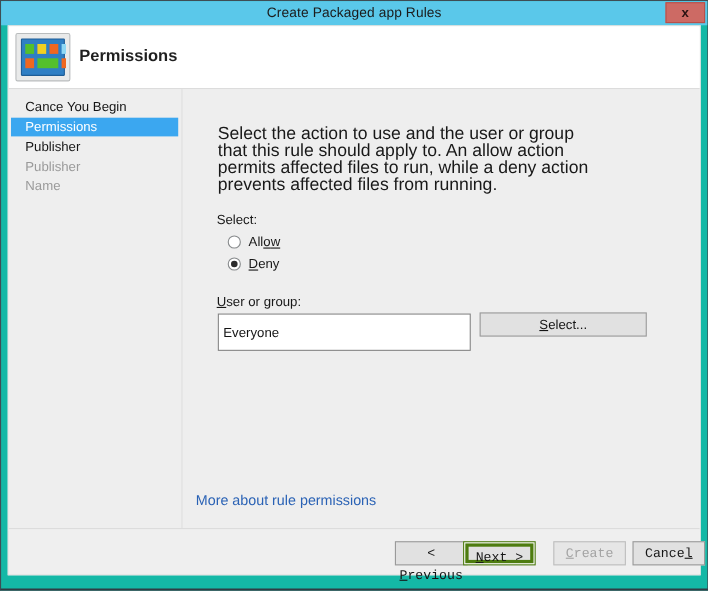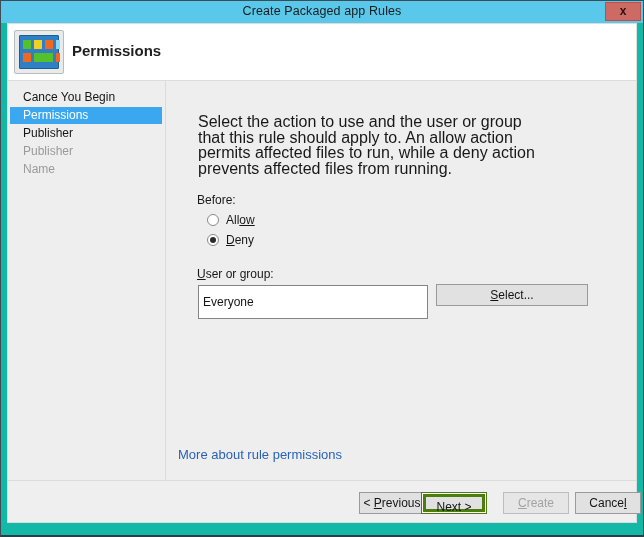--- a/index.html
+++ b/index.html
@@ -276,20 +276,21 @@
 
   
   .footer {
     position: absolute;
     left: 0;
     bottom: 0;
     width: 628px;
     height: 41px;
     background: #efefef;
     border-top: 1px solid #dcdcdc;
+    font-family: Liberation Mono, monospace;
   }
   .btn {
     position: absolute;
     top: 11px;
     height: 22px;
     width: 66px;
     box-sizing: border-box;
     background: #e1e1e1;
     border: 1px solid #9a9a9a;
     font-size: 12px;
@@ -350,21 +351,21 @@
         <div class="nav-item selected" style="top:26px;">Permissions</div>
         <div class="nav-item bold" style="top:44px;">Publisher</div>
         <div class="nav-item disabled" style="top:62px;">Publisher</div>
         <div class="nav-item disabled" style="top:80px;">Name</div>
       </div>
 
       <div class="content">
 
         <div class="intro">Select the action to use and the user or group that this rule should apply to. An allow action permits affected files to run, while a deny action prevents affected files from running.</div>
 
-        <div class="field-label label-action">Before:</div>
+        <div class="field-label label-action">Select:</div>
 
         <div class="radio-row radio-allow">
           <span class="radio-mark"></span>
           <span class="radio-text">All<span class="acc">o</span><span class="acc">w</span></span>
         </div>
 
         <div class="radio-row radio-deny">
           <span class="radio-mark checked"></span>
           <span class="radio-text"><span class="acc">D</span>eny</span>
         </div>

